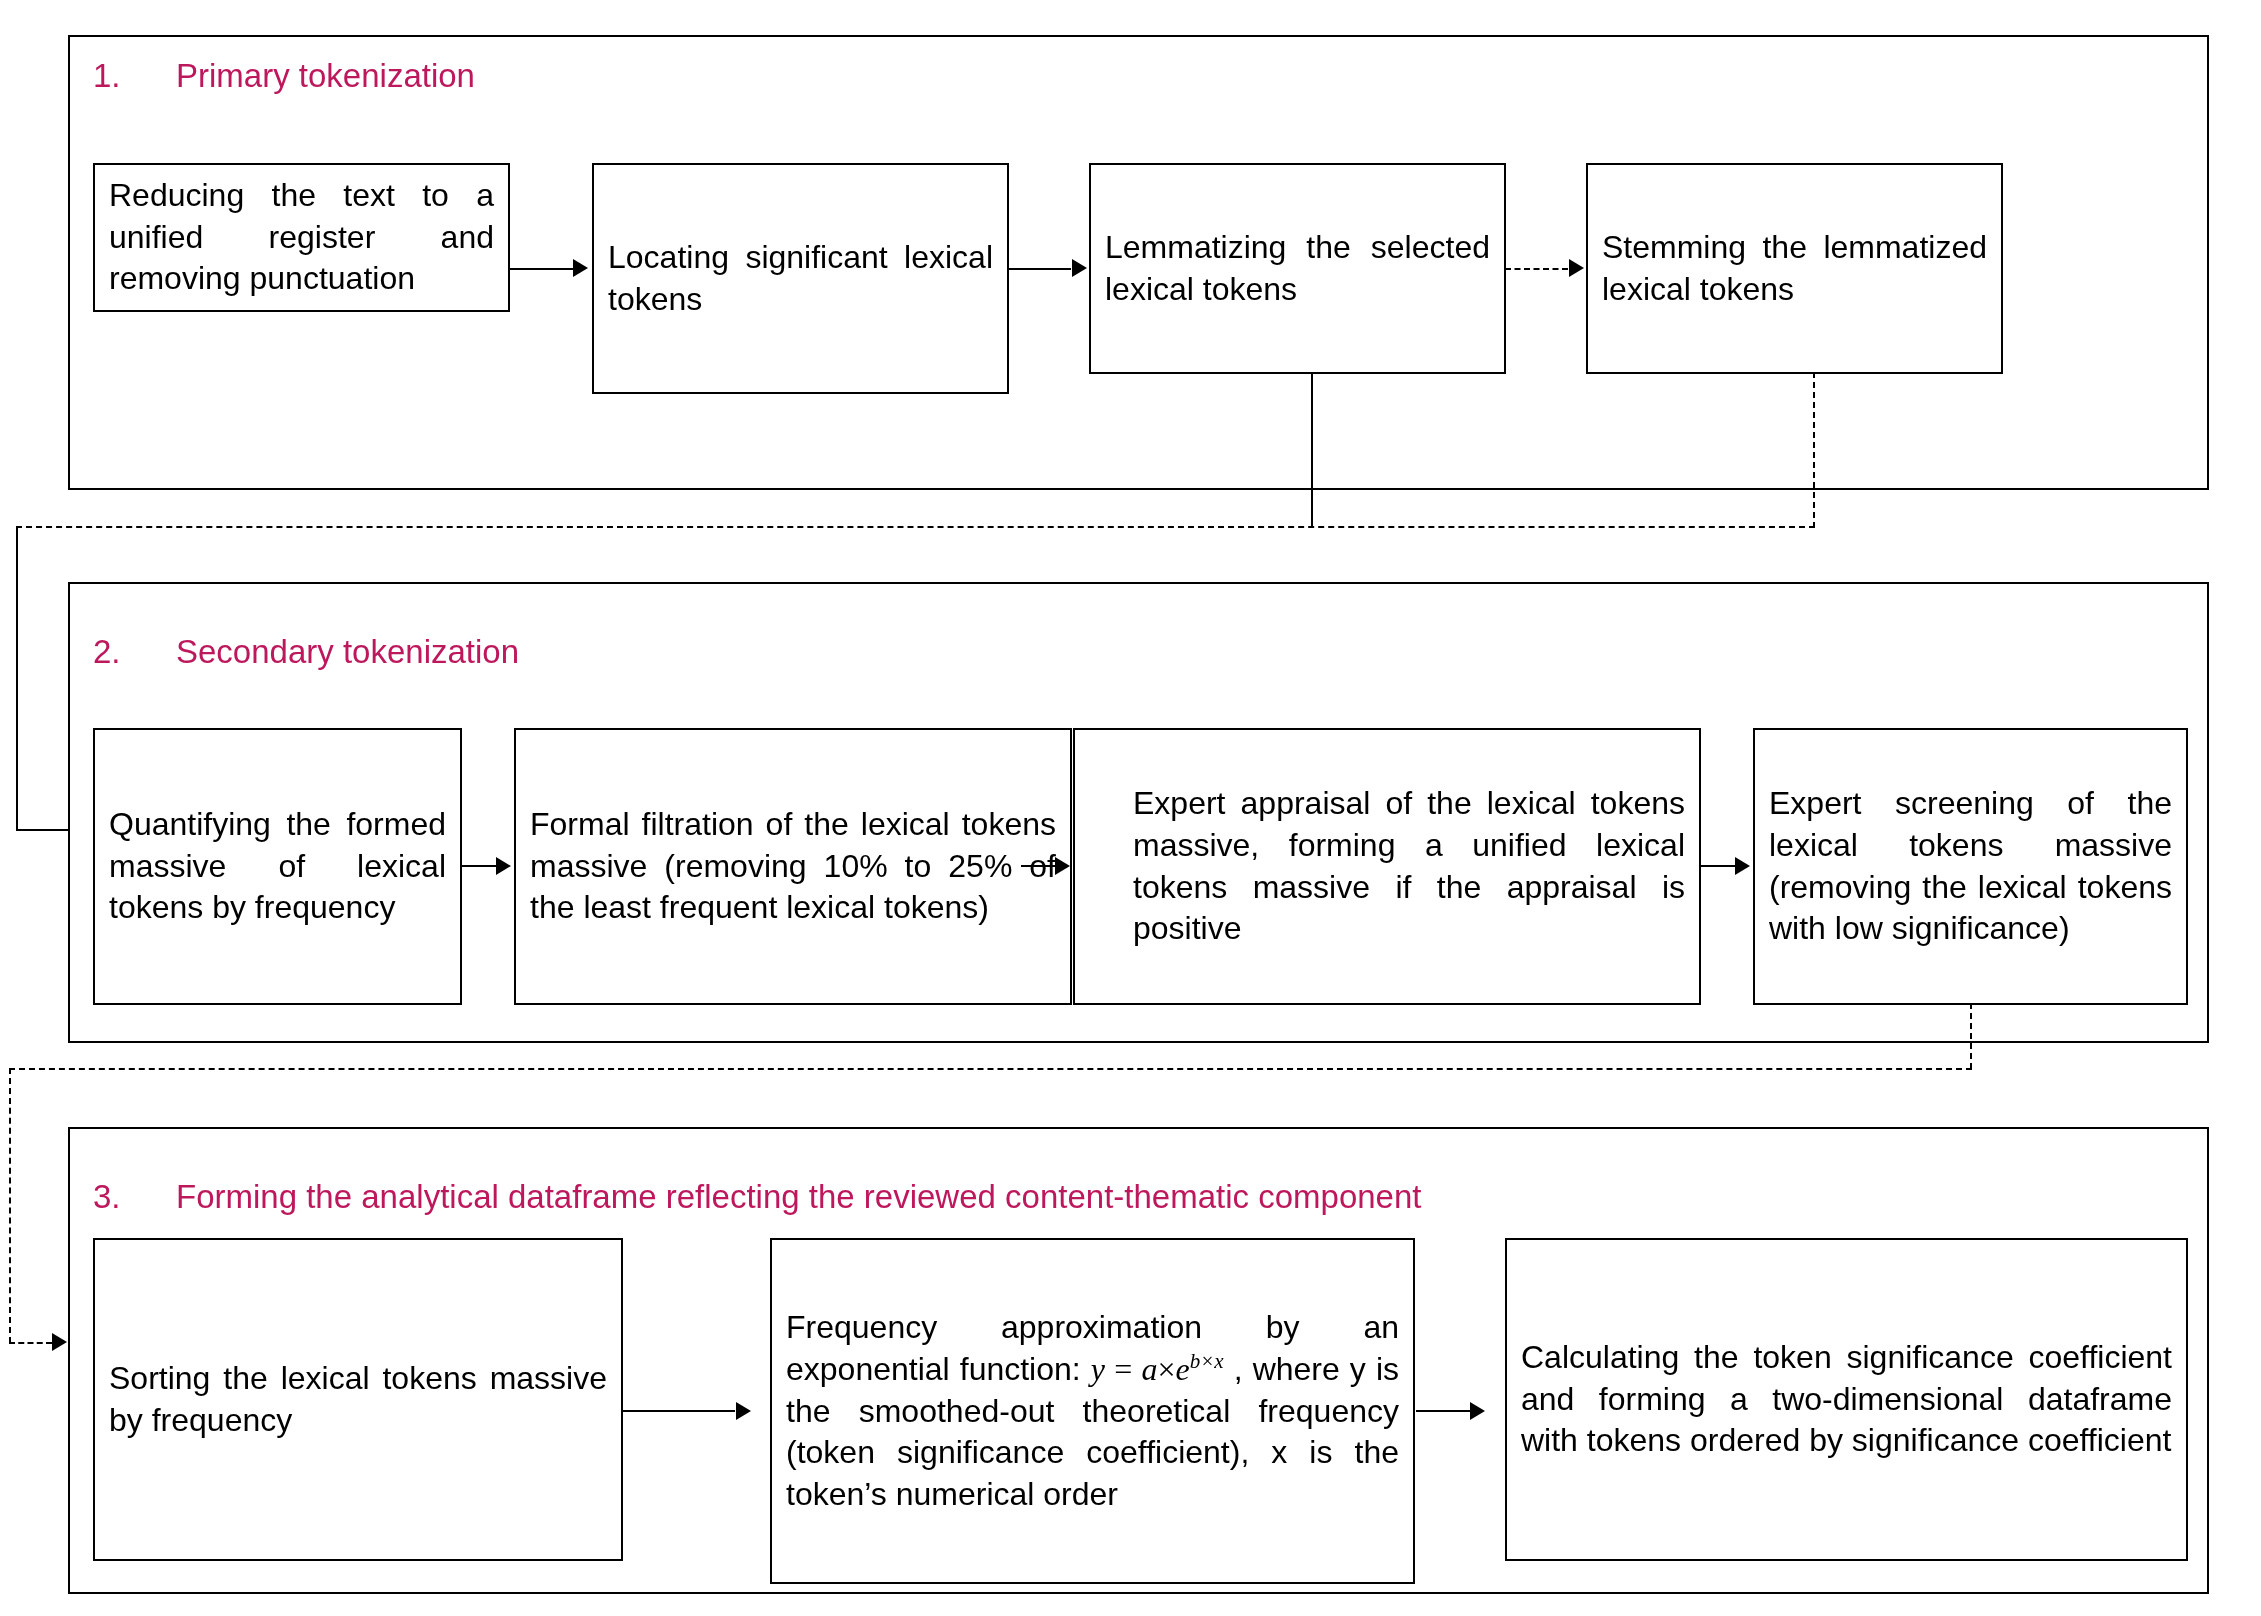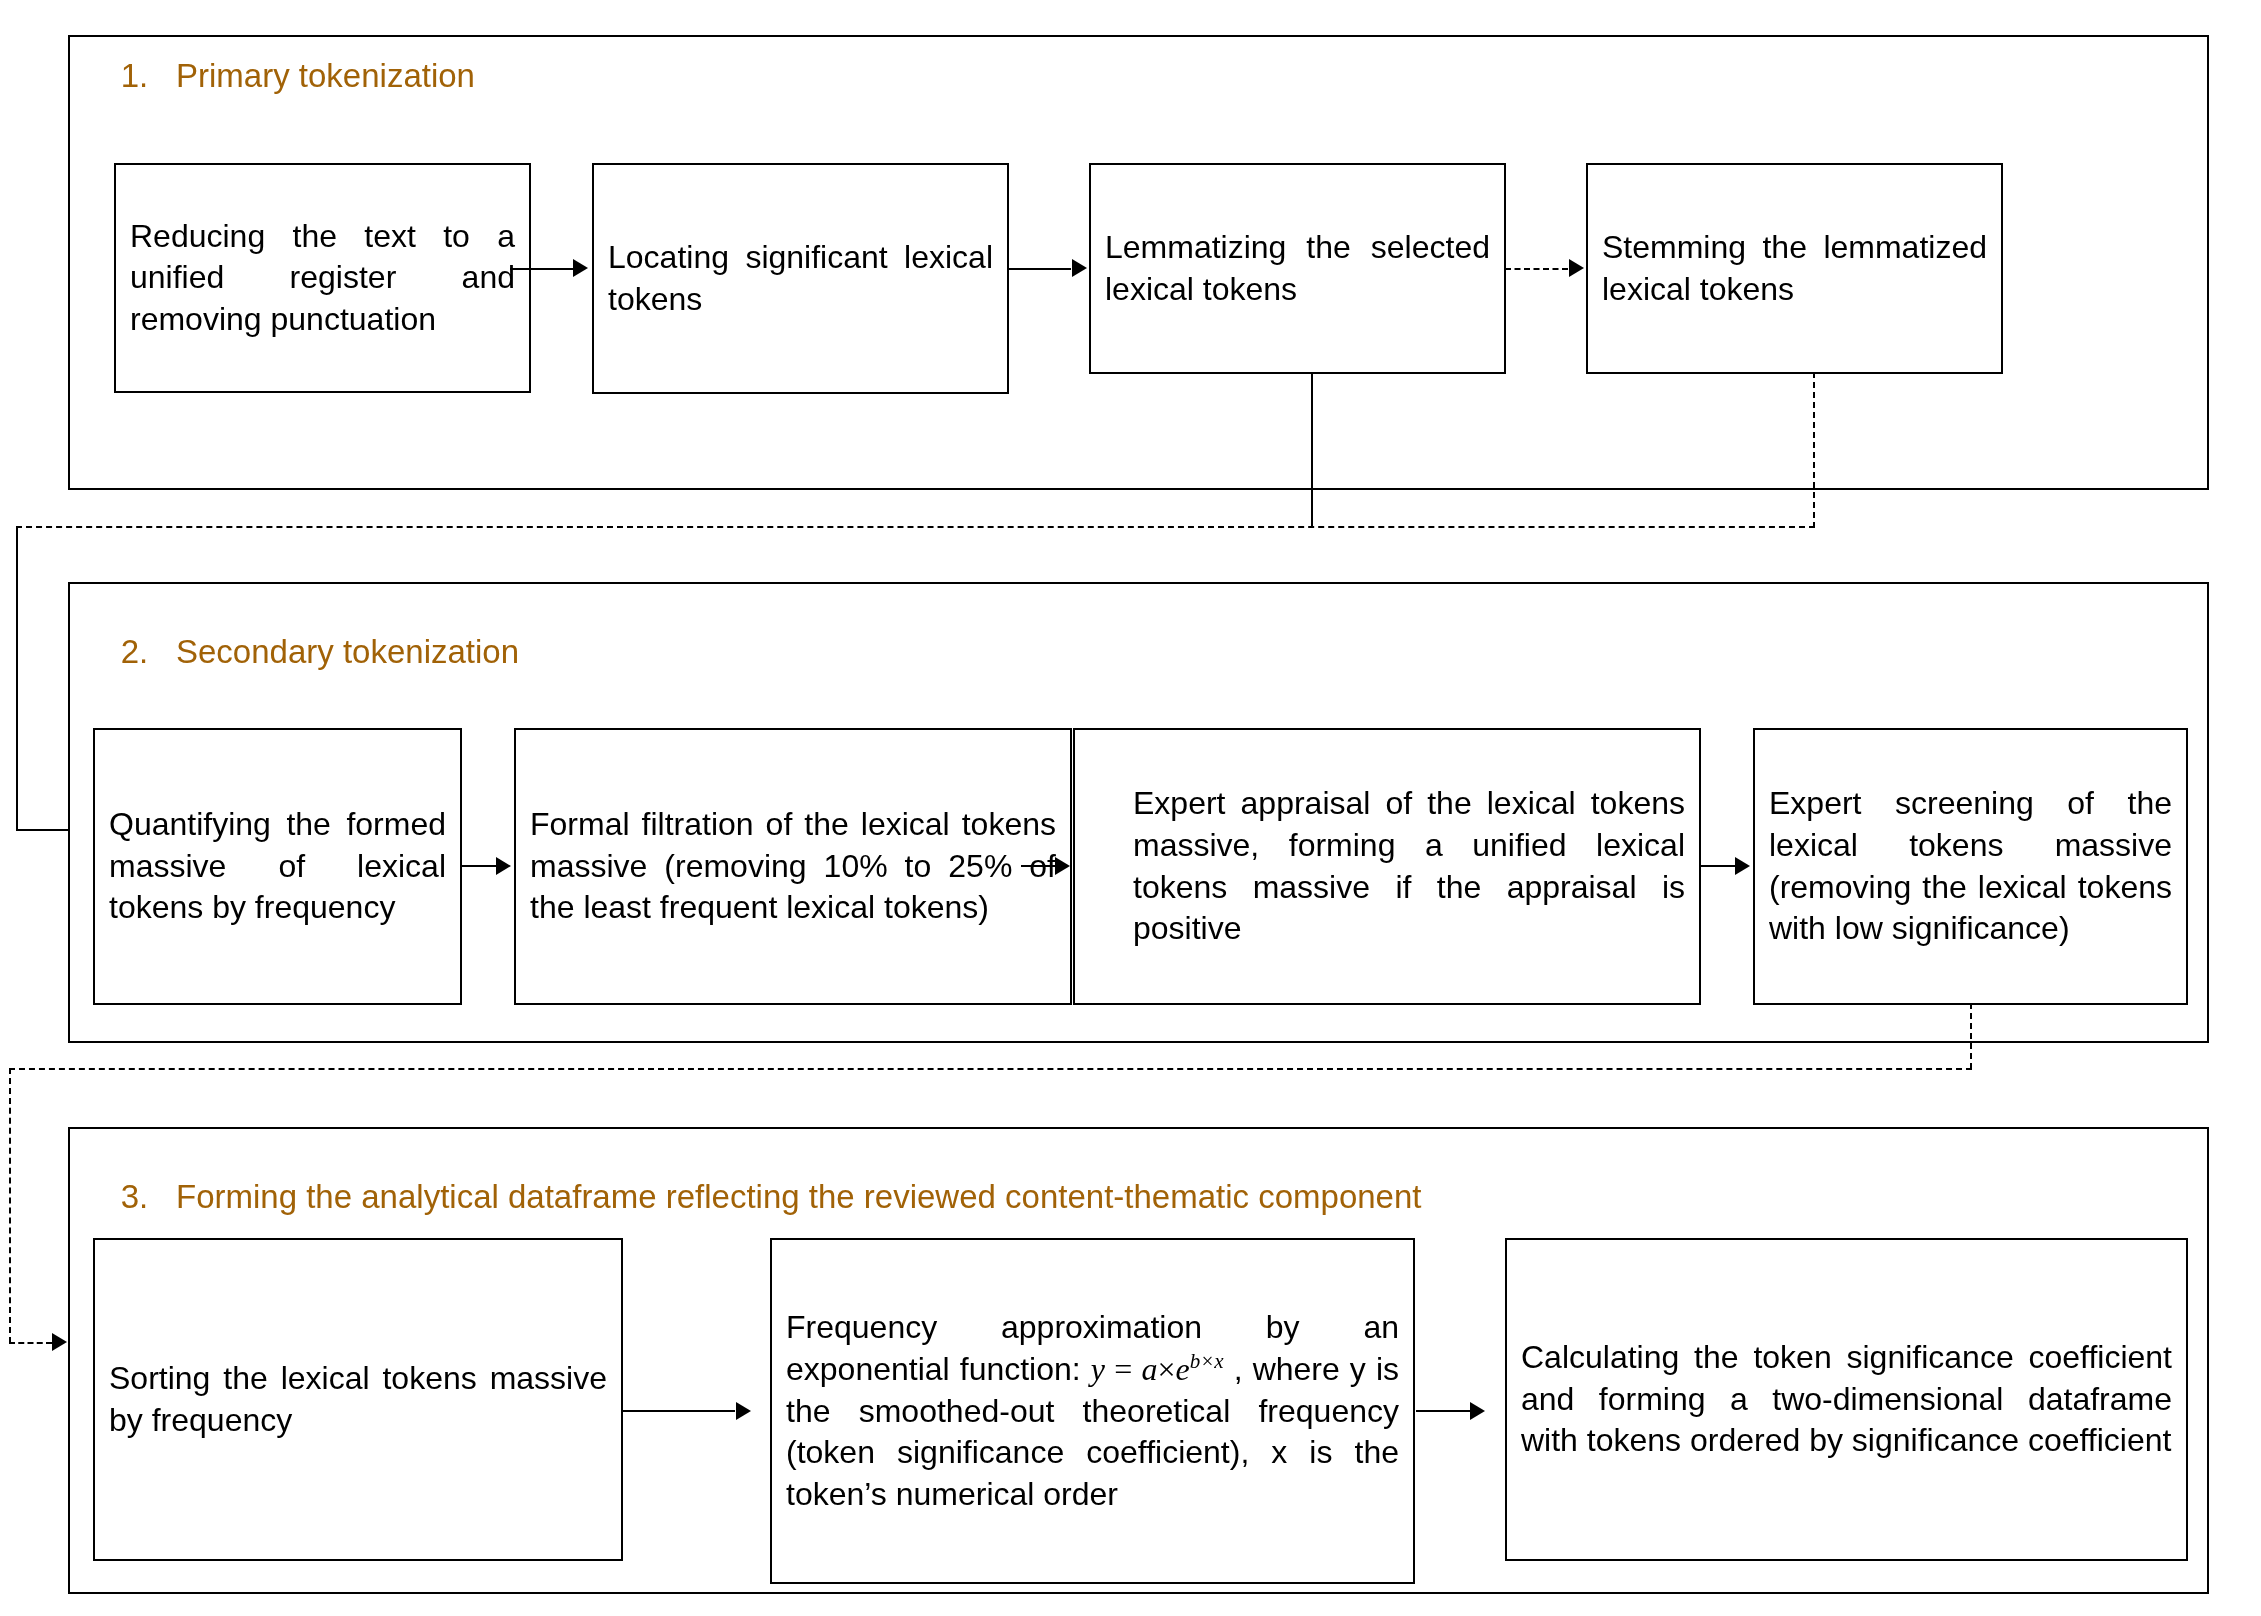--- a/index.html
+++ b/index.html
@@ -5,21 +5,21 @@
   html,body{margin:0;padding:0;background:#ffffff;}
   body{font-family:"Liberation Sans",sans-serif;color:#000;}
   #canvas{position:relative;width:2261px;height:1616px;background:#fff;overflow:hidden;}
 
   
   .section{position:absolute;border:2.9px solid #000;background:#fff;box-sizing:border-box;}
   #sec1{left:68px;top:35px;width:2141px;height:455px;}
   #sec2{left:68px;top:582px;width:2141px;height:461px;}
   #sec3{left:68px;top:1127px;width:2141px;height:467px;}
 
-  .sec-head{position:absolute;font-size:33px;line-height:1;white-space:nowrap;color:#a16207;text-align:center;}
+  .sec-head{position:absolute;font-size:33px;line-height:1;white-space:nowrap;color:#be185d;}
   .sec-head .num{display:inline-block;width:83px;}
 
   
   .box{position:absolute;border:2.9px solid #000;box-sizing:border-box;background:#fff;
        display:flex;align-items:center;}
   .box .txt{display:block;width:100%;padding:0 14px;box-sizing:border-box;
             font-size:32px;line-height:1.30;text-align:justify;text-align-last:left;
             -webkit-hyphens:none;hyphens:none;}
 
   .formula{font-family:"Liberation Serif",serif;font-style:italic;font-size:32px;white-space:nowrap;}
@@ -39,21 +39,21 @@
 </head>
 <body>
 
 <div id="canvas">
 
   <div class="section" id="sec1">
     <div class="sec-head" style="left:23px;top:22px;">
       <span class="num">1.</span><span>Primary tokenization</span>
     </div>
 
-    <div class="box" style="left:23px;top:126px;width:417px;height:230px;margin-left:21px;">
+    <div class="box" style="left:23px;top:126px;width:417px;height:149px;">
       <span class="txt">Reducing the text to a unified register and removing punctuation</span>
     </div>
 
     <div class="box" style="left:522px;top:126px;width:417px;height:231px;">
       <span class="txt">Locating significant lexical tokens</span>
     </div>
 
     <div class="box" style="left:1019px;top:126px;width:417px;height:211px;">
       <span class="txt">Lemmatizing the selected lexical tokens</span>
     </div>

